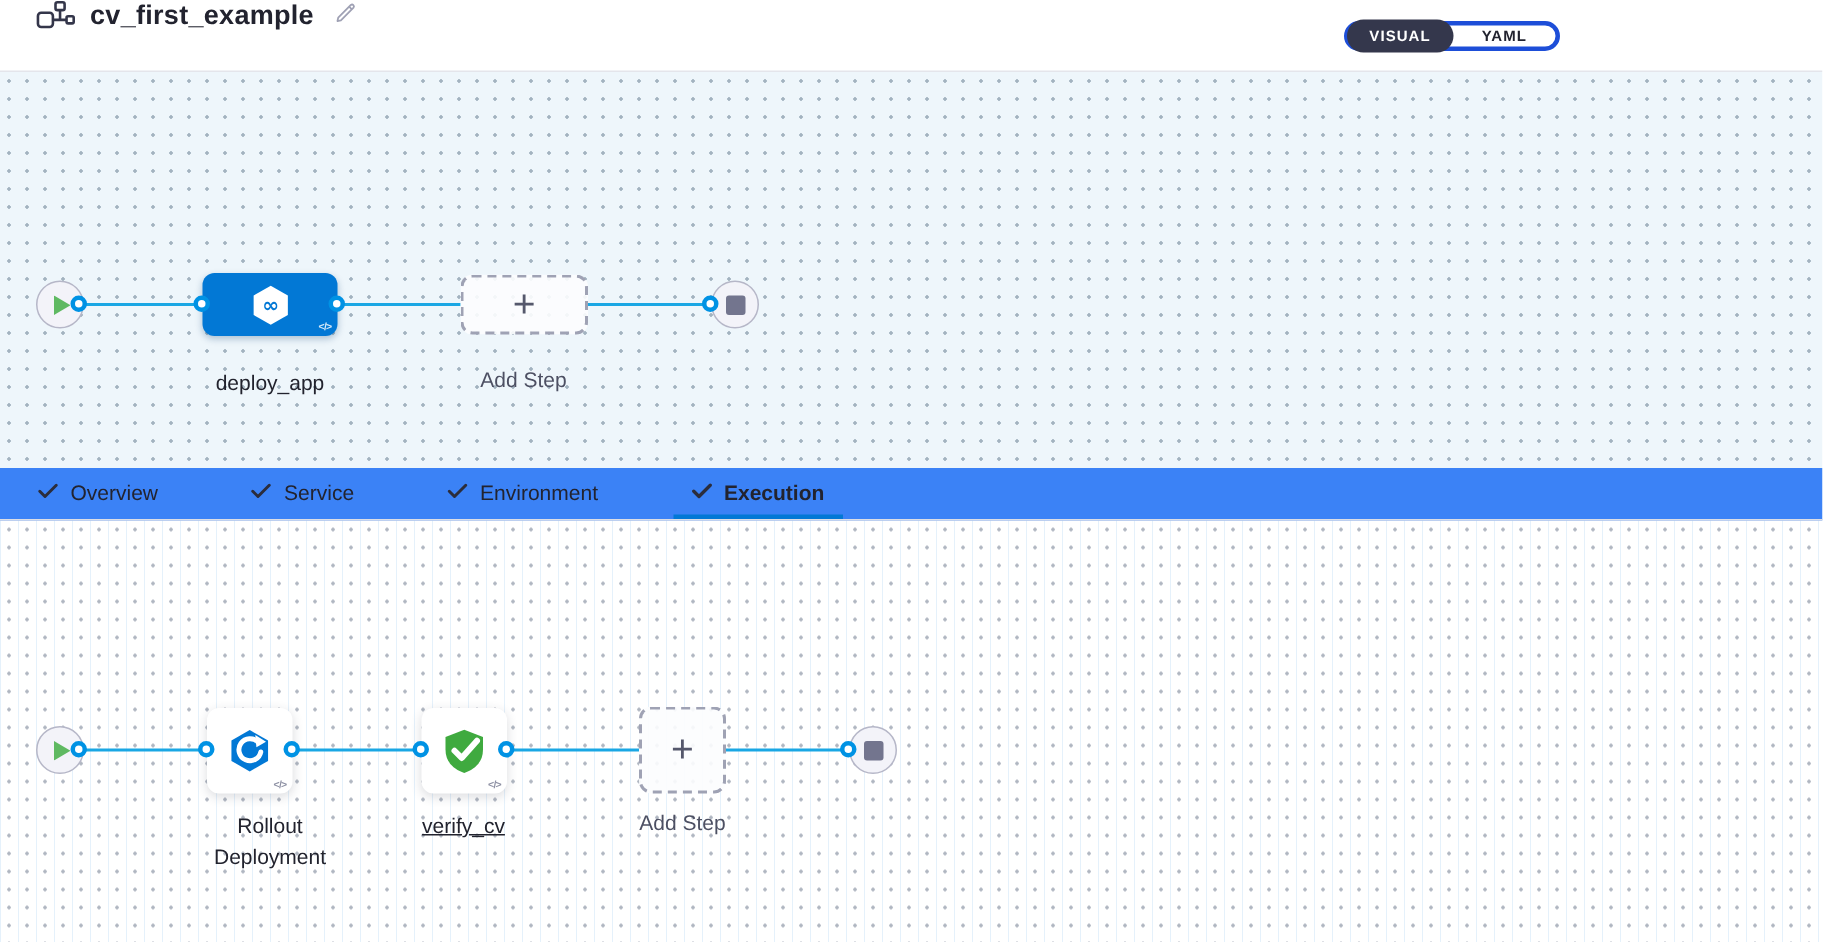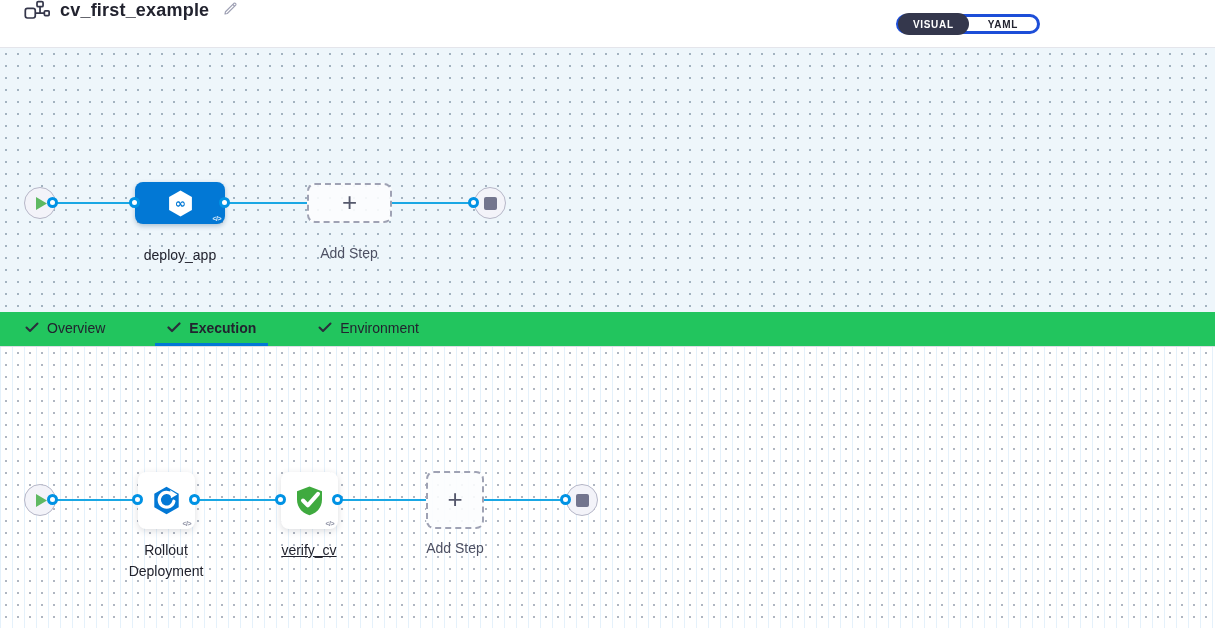--- a/index.html
+++ b/index.html
@@ -69,21 +69,21 @@
   .plus { font-size: 26px; font-weight: 300; color: #55586c; line-height: 1; margin-top: -3px; }
   .code-badge { position: absolute; right: 4px; bottom: 2px; font-size: 7px; font-weight: 700; letter-spacing: -.5px; }
   .code-badge.on-blue { color: rgba(255,255,255,.85); }
   .code-badge.on-white { color: #8d90a3; }
 
   .node-label { position: absolute; text-align: center; font-size: 14px; color: #22232e; z-index: 4; line-height: 21px; }
   .node-label.muted { color: #4d5063; }
 
   
   .tabbar {
-    height: 35px; background: #22c55e; border-bottom: 1px solid #dcdee6;
+    height: 35px; background: #3b82f6; border-bottom: 1px solid #dcdee6;
     display: flex; align-items: stretch; padding-left: 13px; position: relative; z-index: 9;
   }
   .tab {
     display: flex; align-items: center; gap: 8px; padding: 0 12px; margin-right: 38px;
     font-size: 14px; color: #22232f; cursor: pointer; border: none; background: transparent;
     border-bottom: 3px solid transparent;
   }
   .tab.active { font-weight: 700; border-bottom-color: #0278d5; }
 </style>
 </head>
@@ -152,31 +152,37 @@
   <div class="node-label muted" style="left:279px; top:195px; width:140px;">Add Step</div>
 </div>
 
 <div class="tabbar">
   <button class="tab">
     <span><svg width="14" height="11" viewBox="0 0 14 11" fill="none" stroke="#2b2d3c" stroke-width="2" stroke-linecap="round" stroke-linejoin="round">
           <path d="M1.5 5.5 L5 9 L12.5 1.5"></path>
         </svg></span>
     <span>Overview</span>
   </button>
+  <button class="tab">
+    <span><svg width="14" height="11" viewBox="0 0 14 11" fill="none" stroke="#2b2d3c" stroke-width="2" stroke-linecap="round" stroke-linejoin="round">
+          <path d="M1.5 5.5 L5 9 L12.5 1.5"></path>
+        </svg></span>
+    <span>Service</span>
+  </button>
+  <button class="tab">
+    <span><svg width="14" height="11" viewBox="0 0 14 11" fill="none" stroke="#2b2d3c" stroke-width="2" stroke-linecap="round" stroke-linejoin="round">
+          <path d="M1.5 5.5 L5 9 L12.5 1.5"></path>
+        </svg></span>
+    <span>Environment</span>
+  </button>
   <button class="tab active">
     <span><svg width="14" height="11" viewBox="0 0 14 11" fill="none" stroke="#2b2d3c" stroke-width="2.2" stroke-linecap="round" stroke-linejoin="round">
           <path d="M1.5 5.5 L5 9 L12.5 1.5"></path>
         </svg></span>
     <span>Execution</span>
-  </button>
-  <button class="tab">
-    <span><svg width="14" height="11" viewBox="0 0 14 11" fill="none" stroke="#2b2d3c" stroke-width="2" stroke-linecap="round" stroke-linejoin="round">
-          <path d="M1.5 5.5 L5 9 L12.5 1.5"></path>
-        </svg></span>
-    <span>Environment</span>
   </button>
 </div>
 
 <div class="canvas-bottom">
   <div class="flow-line" style="left:53px; top:152px; width:85px;"></div>
   <div class="flow-line" style="left:195px; top:152px; width:86px;"></div>
   <div class="flow-line" style="left:338px; top:152px; width:88px;"></div>
   <div class="flow-line" style="left:484px; top:152px; width:82px;"></div>
 
   <div class="node-circle" style="left:24px; top:137px;">
@@ -215,16 +221,16 @@
 
   <div class="add-box" style="left:426px; top:124px; width:58px; height:58px;">
     <span class="plus">+</span>
   </div>
 
   <div class="ring" style="left:560px; top:147px;"></div>
   <div class="node-circle" style="left:566px; top:137px;">
     <span class="stop-square"></span>
   </div>
 
-  <div class="node-label" style="left:111px; top:193px; width:110px;">Rollout Deployment</div>
+  <div class="node-label" style="left:125px; top:193px; width:110px;">Rollout Deployment</div>
   <div class="node-label" style="left:244px; top:193px; width:130px;text-decoration:underline;">verify_cv</div>
   <div class="node-label muted" style="left:390px; top:191px; width:130px;">Add Step</div>
 </div>
 
 </body></html>

